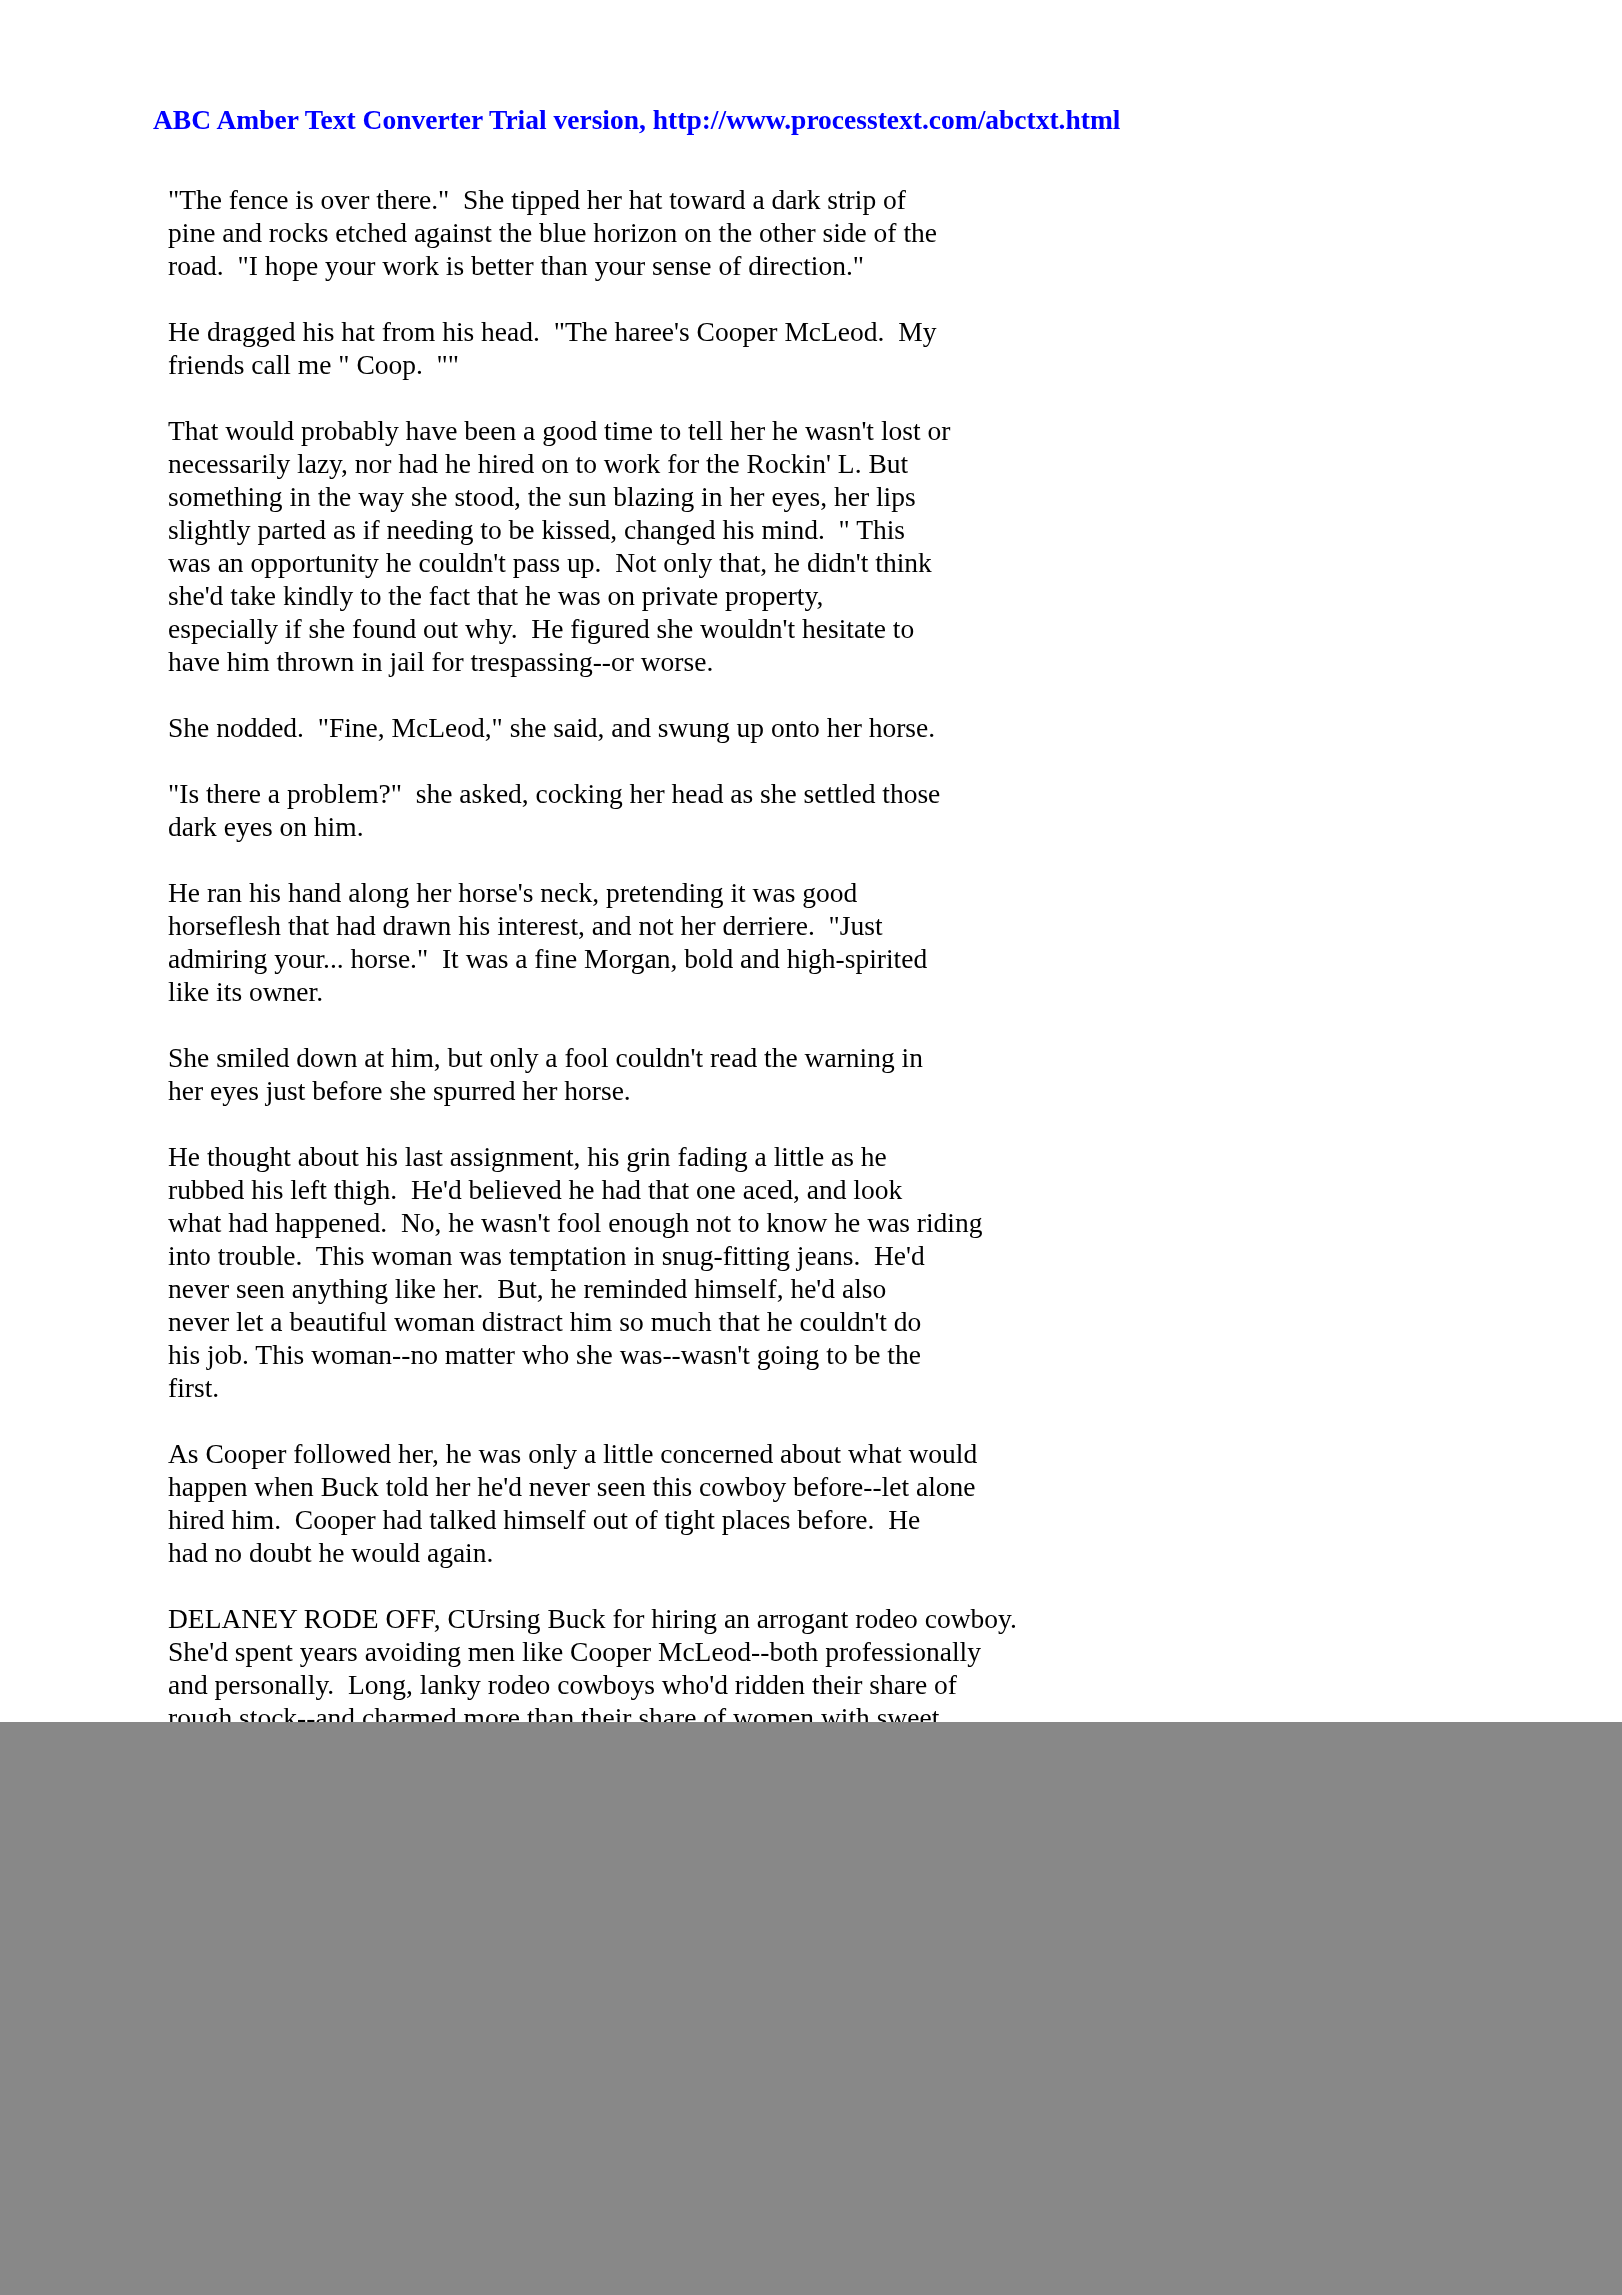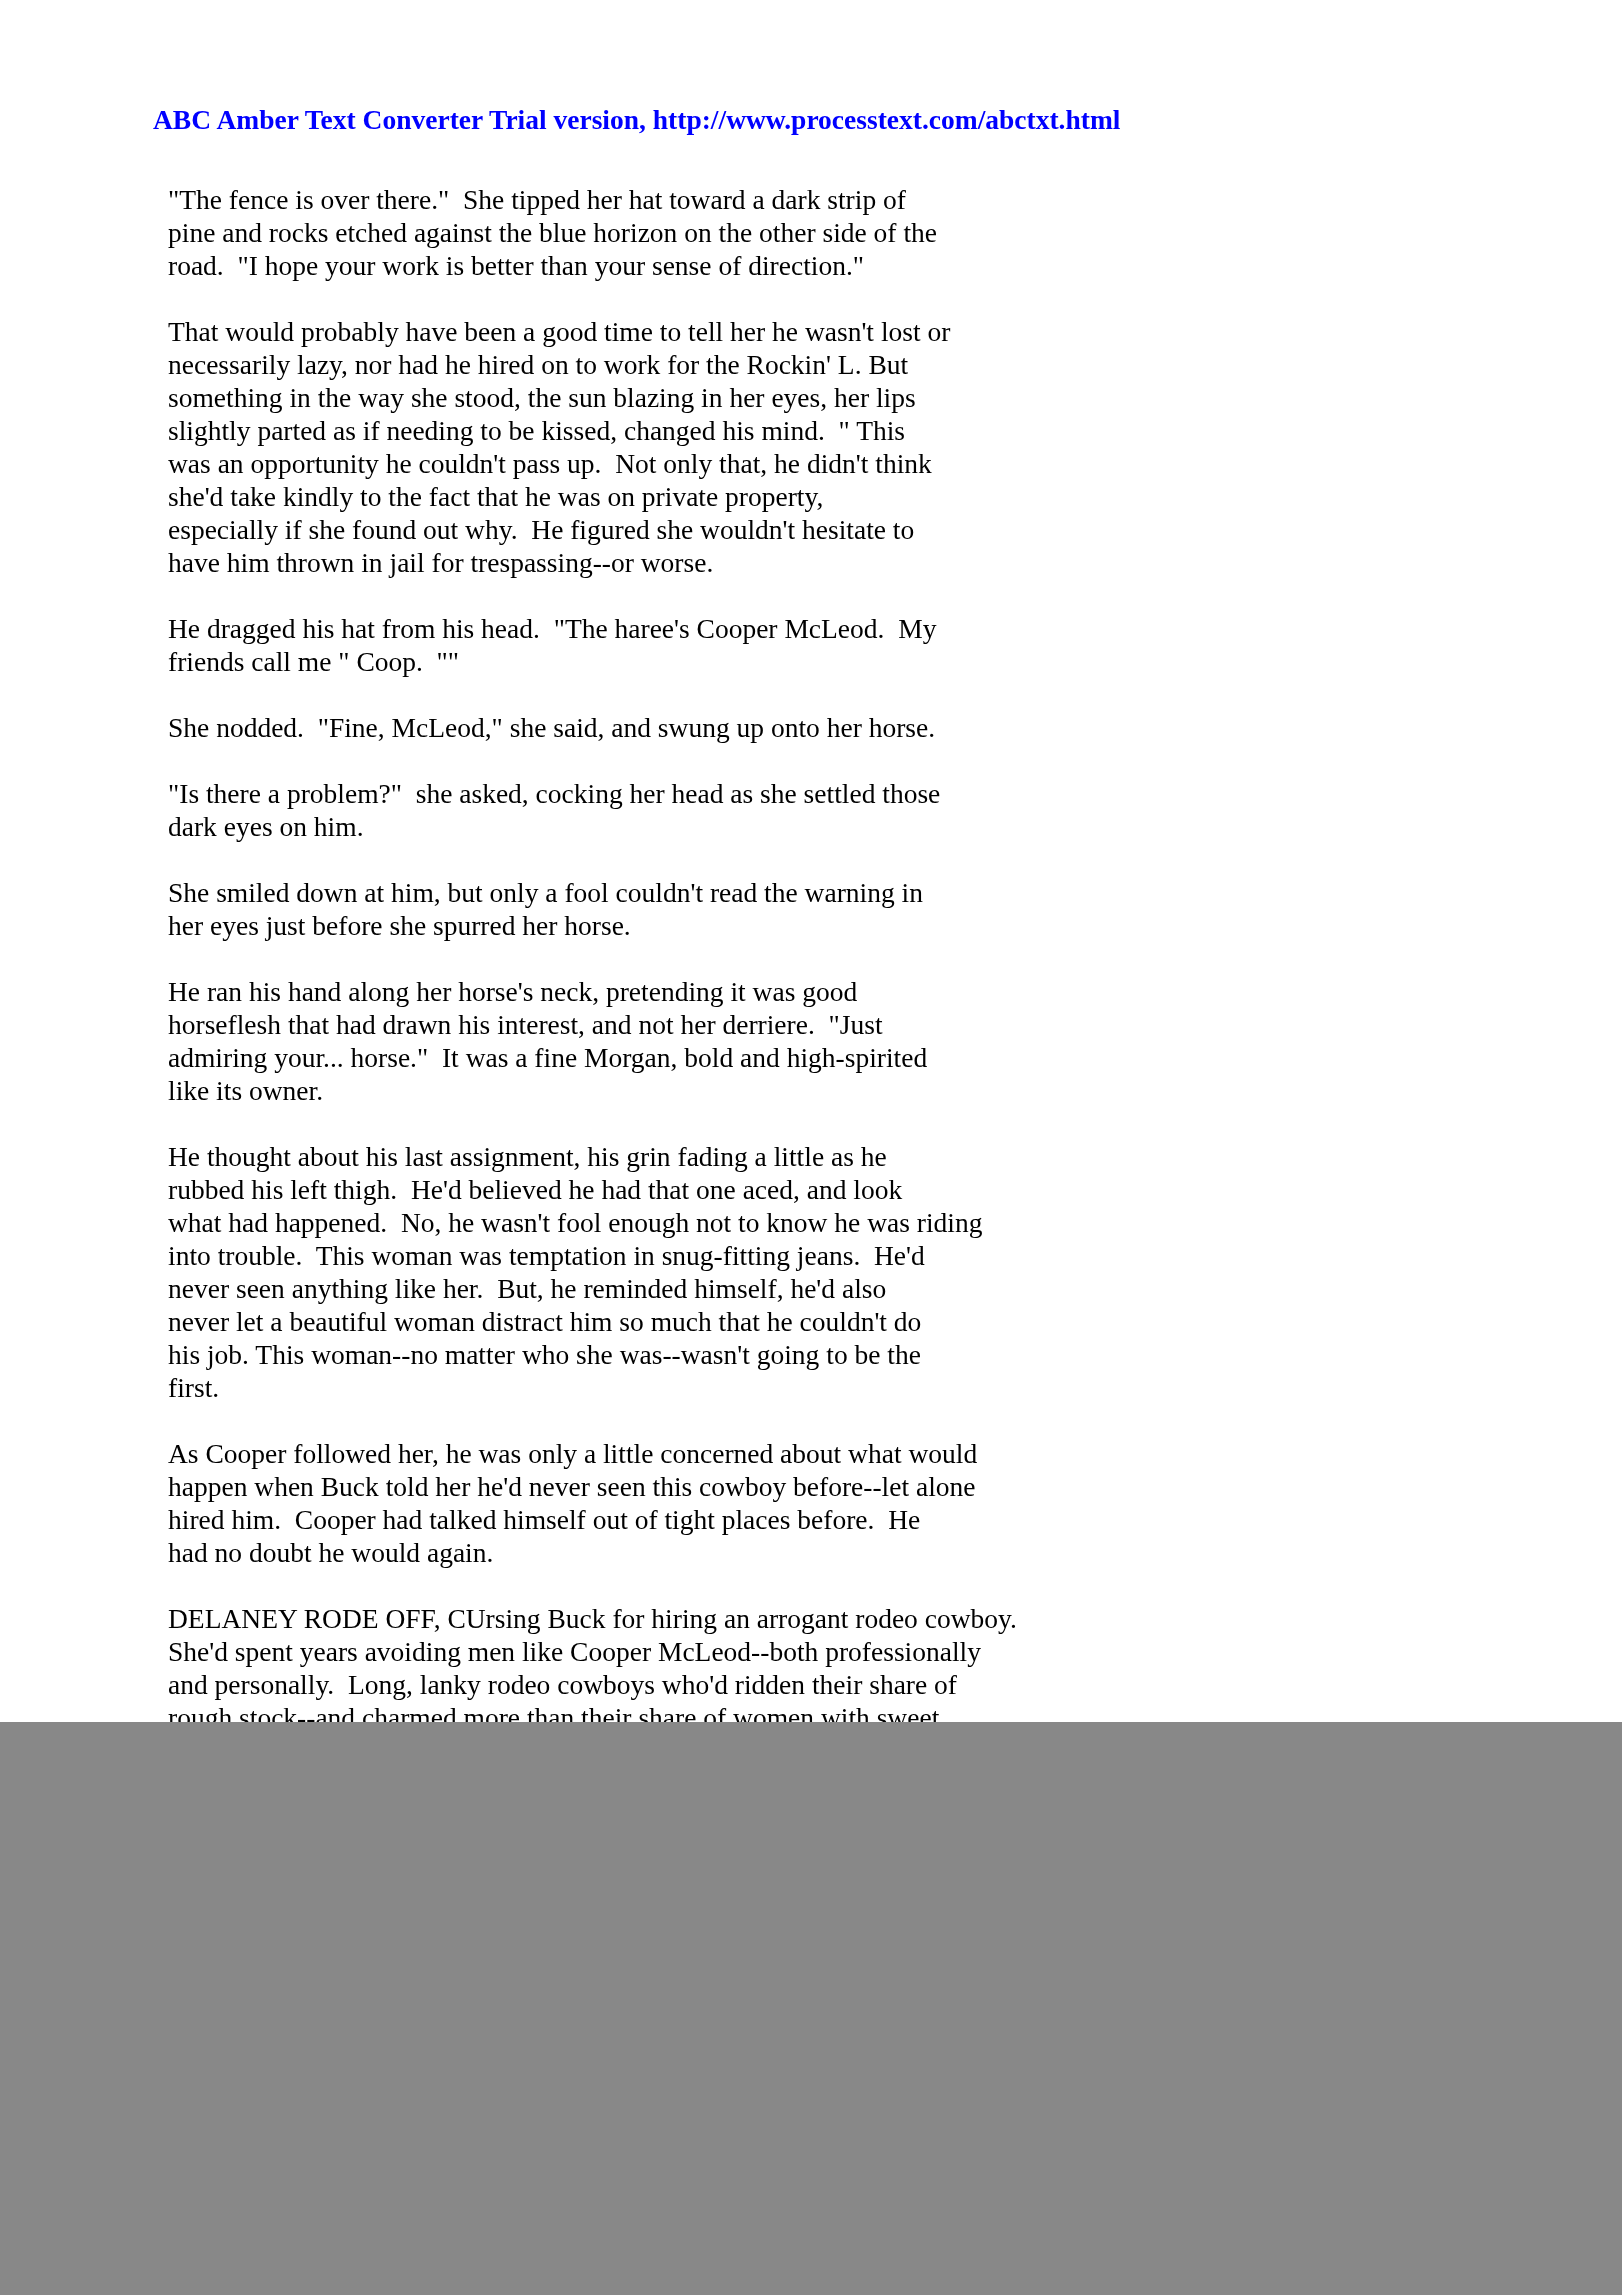--- a/index.html
+++ b/index.html
@@ -40,39 +40,39 @@
 <body>
 
 <div class="page" style="background: rgb(255, 255, 255);">
 
   <div class="converter-header" style="color: rgb(0, 0, 255);">ABC Amber Text Converter Trial version, http://www.processtext.com/abctxt.html</div>
 
   <div class="body-text">
     <div class="paragraph">"The fence is over there."  She tipped her hat toward a dark strip of
 pine and rocks etched against the blue horizon on the other side of the
 road.  "I hope your work is better than your sense of direction."</div>
+    <div class="paragraph">He dragged his hat from his head.  "The haree's Cooper McLeod.  My
+friends call me " Coop.  ""</div>
     <div class="paragraph">That would probably have been a good time to tell her he wasn't lost or
 necessarily lazy, nor had he hired on to work for the Rockin' L. But
 something in the way she stood, the sun blazing in her eyes, her lips
 slightly parted as if needing to be kissed, changed his mind.  " This
 was an opportunity he couldn't pass up.  Not only that, he didn't think
 she'd take kindly to the fact that he was on private property,
 especially if she found out why.  He figured she wouldn't hesitate to
 have him thrown in jail for trespassing--or worse.</div>
-    <div class="paragraph">He dragged his hat from his head.  "The haree's Cooper McLeod.  My
-friends call me " Coop.  ""</div>
     <div class="paragraph">She nodded.  "Fine, McLeod," she said, and swung up onto her horse.</div>
     <div class="paragraph">"Is there a problem?"  she asked, cocking her head as she settled those
 dark eyes on him.</div>
-    <div class="paragraph">She smiled down at him, but only a fool couldn't read the warning in
-her eyes just before she spurred her horse.</div>
     <div class="paragraph">He ran his hand along her horse's neck, pretending it was good
 horseflesh that had drawn his interest, and not her derriere.  "Just
 admiring your... horse."  It was a fine Morgan, bold and high-spirited
 like its owner.</div>
+    <div class="paragraph">She smiled down at him, but only a fool couldn't read the warning in
+her eyes just before she spurred her horse.</div>
     <div class="paragraph">He thought about his last assignment, his grin fading a little as he
 rubbed his left thigh.  He'd believed he had that one aced, and look
 what had happened.  No, he wasn't fool enough not to know he was riding
 into trouble.  This woman was temptation in snug-fitting jeans.  He'd
 never seen anything like her.  But, he reminded himself, he'd also
 never let a beautiful woman distract him so much that he couldn't do
 his job. This woman--no matter who she was--wasn't going to be the
 first.</div>
     <div class="paragraph">As Cooper followed her, he was only a little concerned about what would
 happen when Buck told her he'd never seen this cowboy before--let alone

